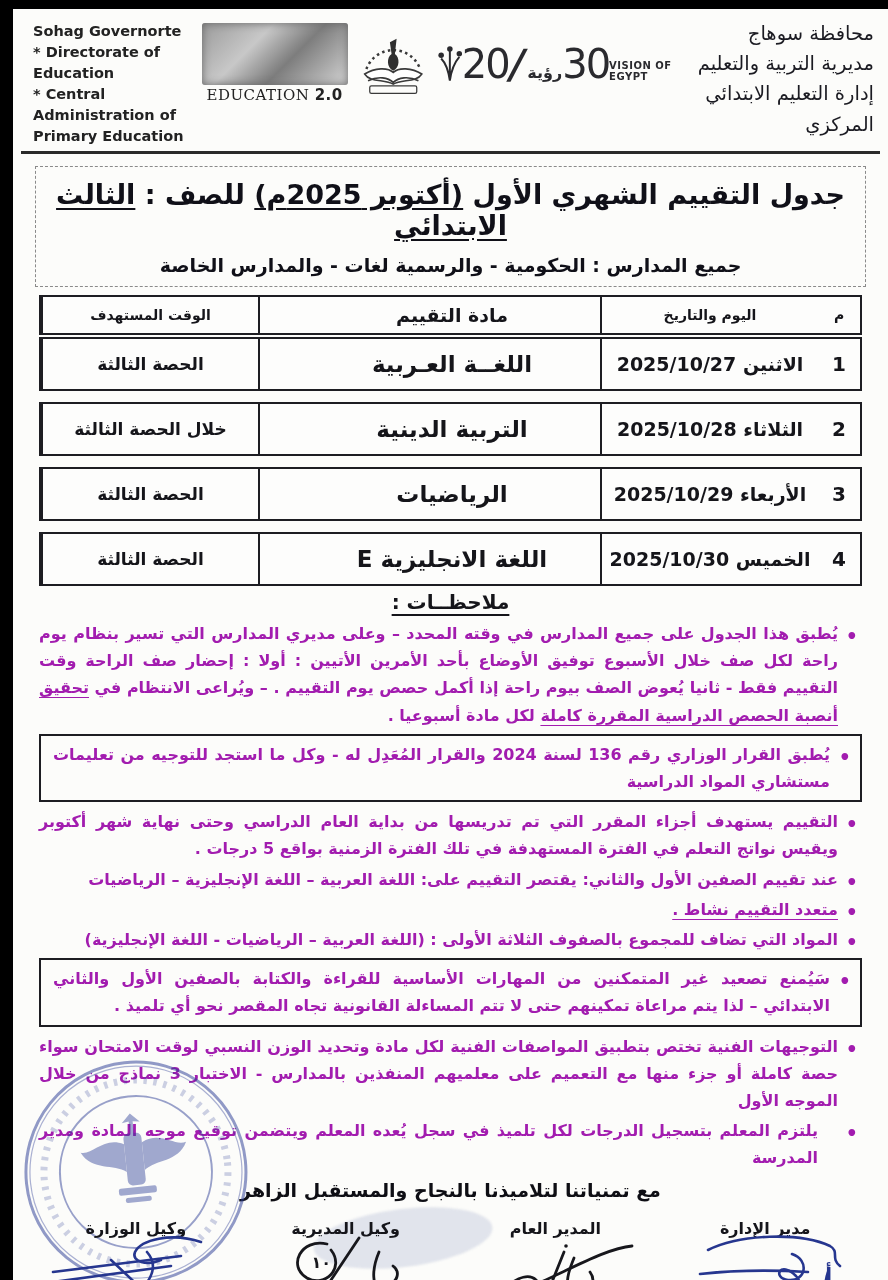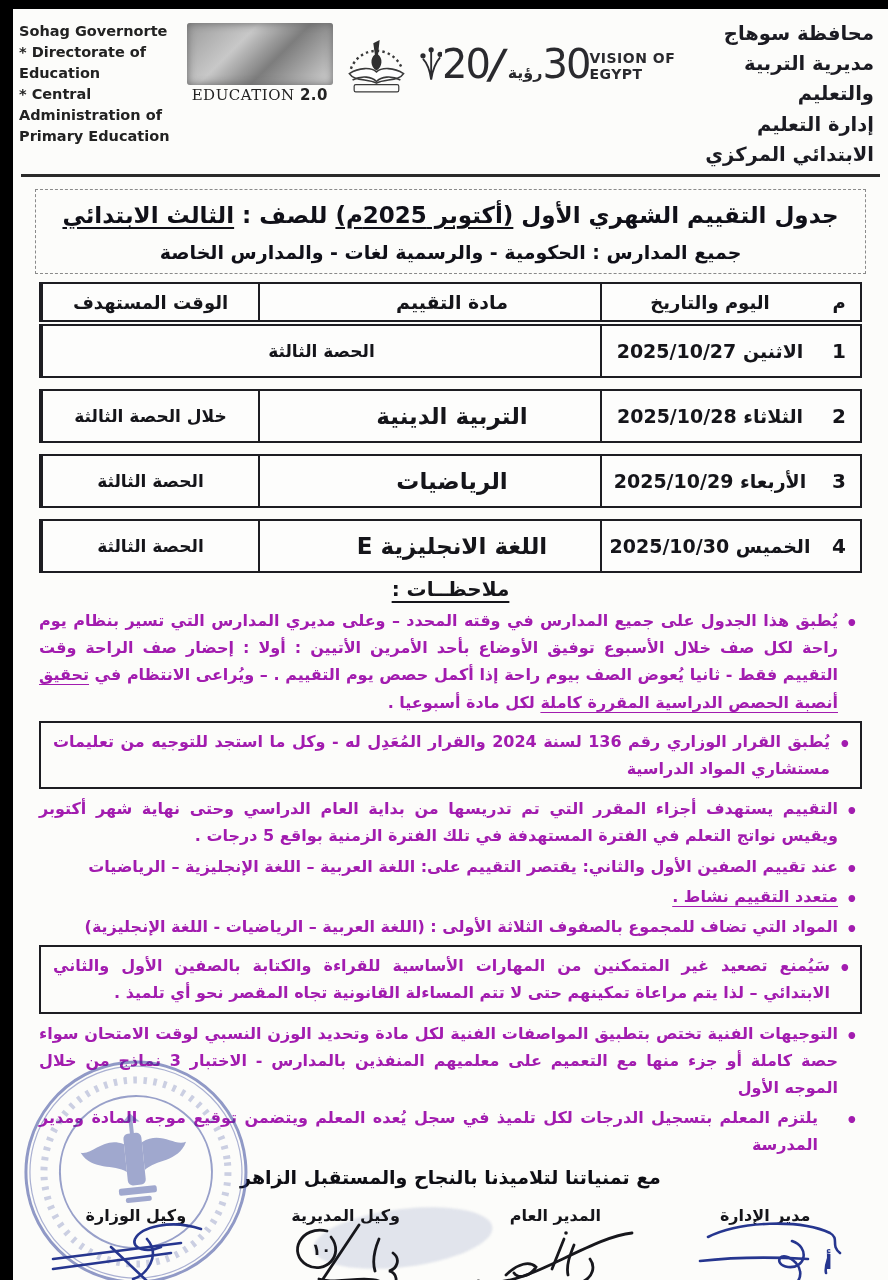--- a/index.html
+++ b/index.html
@@ -5,54 +5,54 @@
   html,body{margin:0;padding:0;}
   body{
     width:888px;height:1280px;background:#000;position:relative;overflow:hidden;
     font-family:"DejaVu Sans", sans-serif;color:#15151a;
   }
   .page{
     position:absolute;left:13px;top:9px;width:875px;height:1271px;
     background:#fcfcfa;overflow:hidden;
   }
   
-  .hdr{display:flex;align-items:flex-start;justify-content:space-between;padding:10px 14px 2px 6px;}
+  .hdr{display:flex;align-items:flex-start;justify-content:space-between;padding:10px 14px 2px 20px;}
   .hdr-en{direction:ltr;width:212px;font-weight:bold;font-size:14.5px;line-height:1.45;color:#222;padding-top:2px;}
   .hdr-logos{display:flex;align-items:center;gap:10px;padding-top:4px;}
   .edu-logo{width:150px;text-align:center;}
   .edu-photo{width:146px;height:62px;border-radius:3px;
     background:linear-gradient(135deg,#9a9a9a 0%,#c8c8c8 35%,#7d7d7d 60%,#d5d5d5 100%);
     box-shadow:inset 0 0 8px #666;}
   .edu-caption{font-size:15px;letter-spacing:.5px;color:#222;margin-top:1px;font-family:"DejaVu Serif",serif;}
   .edu-caption b{font-family:"DejaVu Sans",sans-serif;}
   .vision{display:flex;align-items:center;direction:ltr;color:#2a2a2e;}
   .vision .nums{font-size:40px;font-weight:normal;line-height:.9;letter-spacing:-2px;}
   .vision .slash{font-size:40px;font-weight:bold;transform:skewX(-12deg);margin:0 1px;}
   .vision .side{display:flex;flex-direction:row;align-items:flex-end;margin-left:2px;}
   .vision .roya{font-size:16px;font-weight:bold;}
-  .vision .cap{font-size:14px;font-weight:bold;letter-spacing:.5px;}
-  .hdr-ar{direction:rtl;text-align:right;font-weight:bold;font-size:19.5px;line-height:1.55;width:250px;color:#1b1b22;}
+  .vision .cap{font-size:10px;font-weight:bold;letter-spacing:.5px;}
+  .hdr-ar{direction:rtl;text-align:right;font-weight:normal;font-size:19.5px;line-height:1.55;width:250px;color:#1b1b22;}
   .hdr-rule{height:3px;background:#2a2a2a;margin:2px 8px 0 8px;}
   
   .title-box{margin:12px 22px 0 22px;border:1.5px dashed #8a8a8a;padding:12px 8px 10px 8px;text-align:center;direction:rtl;}
-  .title-main{font-size:23px;font-weight:bold;color:#101018;}
+  .title-main{font-size:27px;font-weight:bold;color:#101018;}
   .title-sub{font-size:19px;font-weight:bold;margin-top:13px;color:#101018;}
   .u{text-decoration:underline;text-underline-offset:4px;}
   
   .tbl{margin:8px 26px 0 26px;direction:rtl;}
   .trow{display:flex;border:2.5px solid #1d1d22;background:#fdfdfc;}
   .trow.head{height:36px;margin-bottom:2px;}
   .trow.body{height:50px;margin-bottom:11px;}
   .trow .c{display:flex;align-items:center;justify-content:center;font-weight:bold;}
   .trow .c + .c{border-left:2.5px solid #1d1d22;}
   .c-num{width:42px;font-size:20px;}
   .c-day{width:216px;font-size:19px;}
   .c-sub{width:296px;font-size:23px;padding-left:44px;}
   .c-time{flex:1;font-size:17px;}
-  .head .c{font-size:18px;}
+  .head .c{font-size:14px;}
   .head .c-sub{font-size:19px;}
   
   .notes{direction:rtl;margin:2px 26px 0 26px;}
   .notes-h{text-align:center;font-size:20px;font-weight:bold;text-decoration:underline;text-underline-offset:5px;margin:4px 0 6px 0;}
   .note{position:relative;padding-right:24px;font-size:16px;font-weight:bold;line-height:1.7;text-align:justify;margin-bottom:3px;color:#a21caf;}
   .note::before{content:"•";position:absolute;right:4px;top:0;font-size:19px;}
   .note.boxed{border:2.5px solid #1d1d22;padding:5px 30px 5px 12px;margin:5px 0 6px 0;}
   .note.boxed::before{right:9px;top:5px;}
   .note.center-u{text-align:right;}
   
@@ -133,20 +133,21 @@
   <div class="tbl">
     <div class="trow head">
       <div class="c c-num">م</div>
       <div class="c c-day">اليوم والتاريخ</div>
       <div class="c c-sub">مادة التقييم</div>
       <div class="c c-time">الوقت المستهدف</div>
     </div>
     <div class="trow body">
       <div class="c c-num">1</div>
       <div class="c c-day">الاثنين 2025/10/27</div>
+      <div class="c c-sub">اللغــة العـربية</div>
       <div class="c c-time">الحصة الثالثة</div>
     </div>
     <div class="trow body">
       <div class="c c-num">2</div>
       <div class="c c-day">الثلاثاء 2025/10/28</div>
       <div class="c c-sub">التربية الدينية</div>
       <div class="c c-time">خلال الحصة الثالثة</div>
     </div>
     <div class="trow body">
       <div class="c c-num">3</div>

